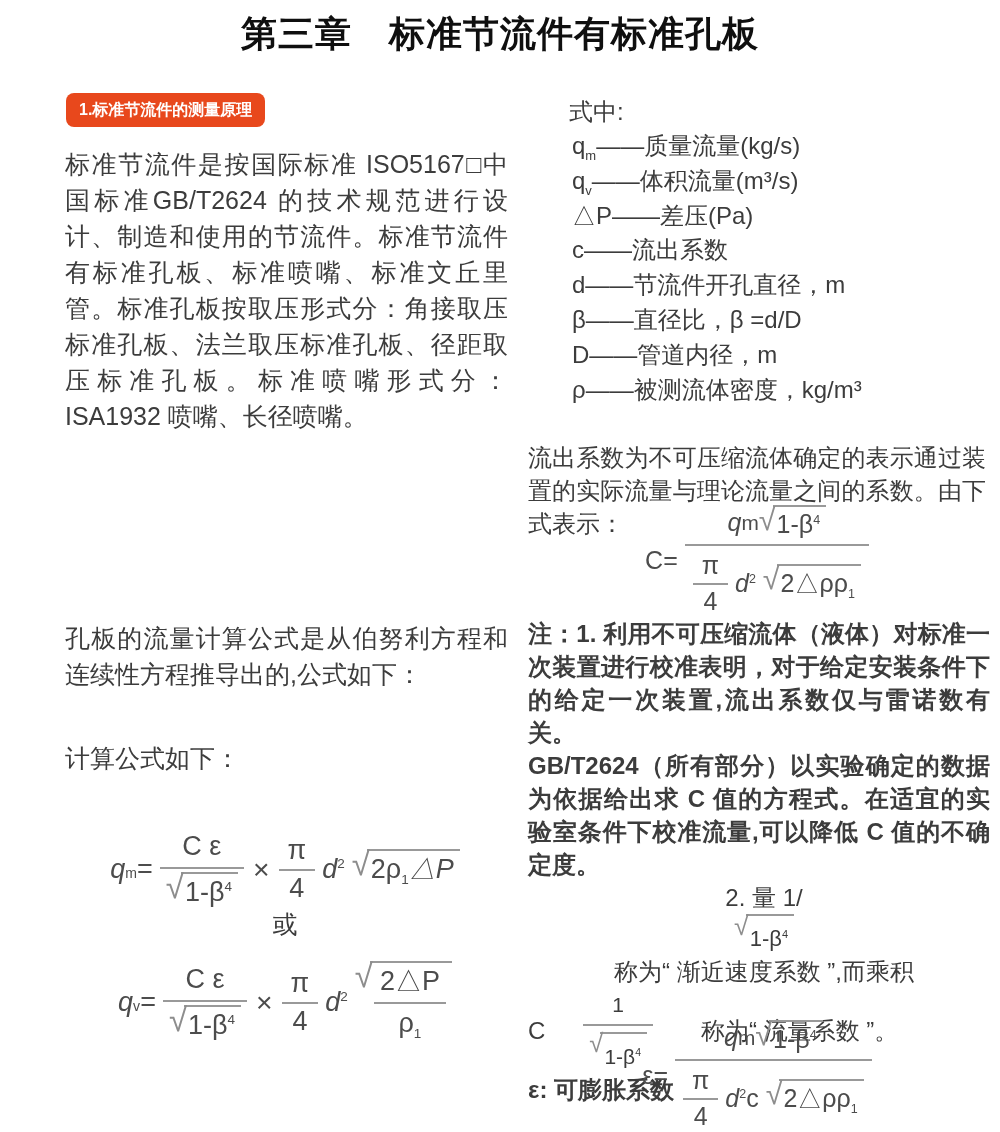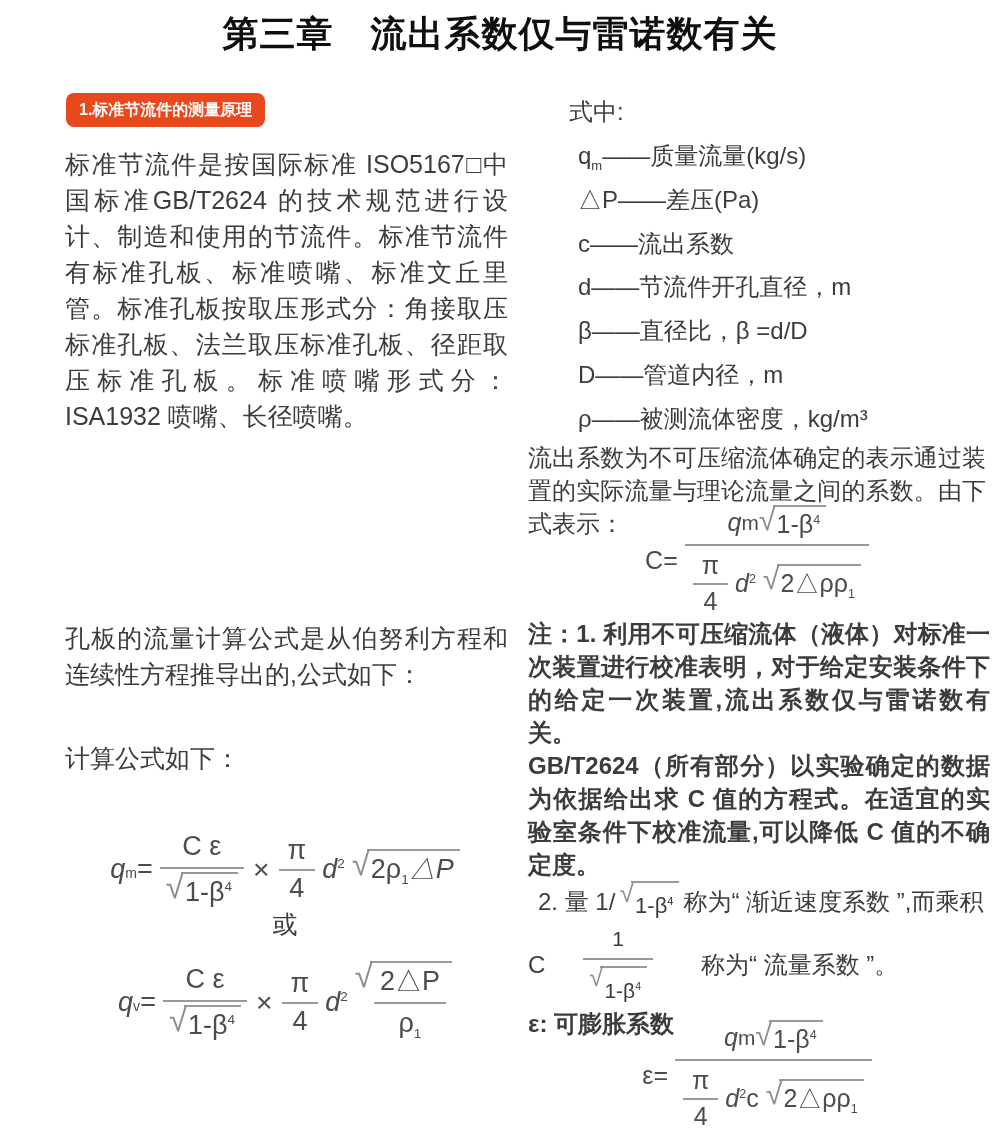--- a/index.html
+++ b/index.html
@@ -6,28 +6,28 @@
   .page{position:relative;width:1000px;height:1132px;background:#ffffff;overflow:hidden;
         font-family:"Liberation Sans",sans-serif;color:#3c3c3c;}
   .title{position:absolute;top:10px;left:0;width:100%;margin:0;text-align:center;
          font-family:"DejaVu Serif",serif;font-weight:800;font-size:36px;color:#0f0f0f;letter-spacing:1px;}
   .badge{position:absolute;left:66px;top:93px;background:#e8481c;color:#ffffff;font-weight:700;
          font-size:16px;line-height:1;padding:9px 13px;border-radius:8px;}
   .para{position:absolute;margin:0;text-align:justify;}
   .left-col{left:65px;width:443px;font-size:25px;line-height:36px;}
   .lp1{top:146px}.lp2{top:350px}.lp3{top:620px}.lp4{top:740px;text-align:left}
   .where{position:absolute;left:569px;top:96px;font-size:24px;margin:0;}
-  .symbols{position:absolute;left:569px;top:130px;margin:9px;padding:0;list-style:none;
-           font-size:24px;line-height:34px;}
+  .symbols{position:absolute;left:569px;top:130px;margin:3px;padding:0;list-style:none;
+           font-size:24px;line-height:25px;}
   .symbols sub{font-size:13px;}
   .rp1{left:528px;width:458px;font-size:24px;line-height:33px;top:441px;}
   .notes{position:absolute;left:528px;top:617px;width:462px;font-size:24px;line-height:33px;text-align:justify;}
   .notes p{margin:0;font-weight:bold;}
   .inline-line{display:flex;align-items:center;text-align:left;}
-  .indent{padding-left:10px;}
+  .indent{padding-left:10px;flex-direction:column;}
   
   .formula{position:absolute;display:flex;align-items:center;justify-content:center;
            color:#4c4c4c;font-size:27px;line-height:1.25;}
   .f-qm{left:65px;top:822px;width:440px;height:95px;}
   .f-or{position:absolute;left:65px;top:908px;width:440px;text-align:center;font-size:25px;color:#3c3c3c;margin:0;}
   .f-qv{left:65px;top:950px;width:440px;height:105px;}
   .f-c{left:528px;top:515px;width:458px;height:92px;font-size:25px;}
   .f-eps{left:528px;top:1022px;width:458px;height:108px;font-size:25px;}
   .formula i{font-style:italic;}
   .lhs{display:inline-flex;align-items:baseline;margin-right:7px;white-space:nowrap;}
@@ -48,21 +48,21 @@
   .dterm{margin:0 7px;white-space:nowrap;}
   .sqrt-small{font-size:22px;margin:0 4px;}
   .notefrac{font-size:21px;margin-left:38px;}
   .gapleft{margin-left:48px;}
 </style>
 </head>
 <body>
 
 <div class="page">
 
-  <h1 class="title">第三章　流出系数仅与雷诺数有关</h1>
+  <h1 class="title">第三章　标准节流件有标准孔板</h1>
 
   <div class="badge">1.标准节流件的测量原理</div>
 
   <p class="para left-col lp1">标准节流件是按国际标准 ISO5167□中国标准GB/T2624 的技术规范进行设计、制造和使用的节流件。标准节流件有标准孔板、标准喷嘴、标准文丘里管。标准孔板按取压形式分：角接取压标准孔板、法兰取压标准孔板、径距取压标准孔板。标准喷嘴形式分：ISA1932 喷嘴、长径喷嘴。</p>
   <p class="para left-col lp3">孔板的流量计算公式是从伯努利方程和连续性方程推导出的,公式如下：</p>
   <p class="para left-col lp4">计算公式如下：</p>
 
   <div class="formula f-qm">
     <span class="lhs">
         <i>q</i>
@@ -115,20 +115,21 @@
             <span class="num">2△P</span>
             <span class="den"><span>ρ</span><sub>1</sub></span>
           </span></span>
       </span>
   </div>
 
   <p class="where">式中:</p>
 
   <ul class="symbols">
     <li><span>q</span><sub>m</sub><span>——质量流量(kg/s)</span></li>
+    <li><span>q</span><sub>v</sub><span>——体积流量(m³/s)</span></li>
     <li><span>△P</span><sub></sub><span>——差压(Pa)</span></li>
     <li><span>c</span><sub></sub><span>——流出系数</span></li>
     <li><span>d</span><sub></sub><span>——节流件开孔直径，m</span></li>
     <li><span>β</span><sub></sub><span>——直径比，β =d/D</span></li>
     <li><span>D</span><sub></sub><span>——管道内径，m</span></li>
     <li><span>ρ</span><sub></sub><span>——被测流体密度，kg/m³</span></li>
   </ul>
 
   <p class="para rp1">流出系数为不可压缩流体确定的表示通过装置的实际流量与理论流量之间的系数。由下式表示：</p>
 

